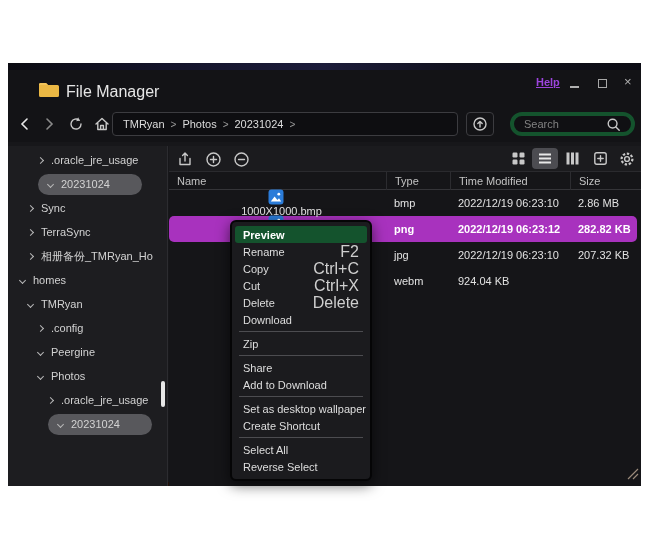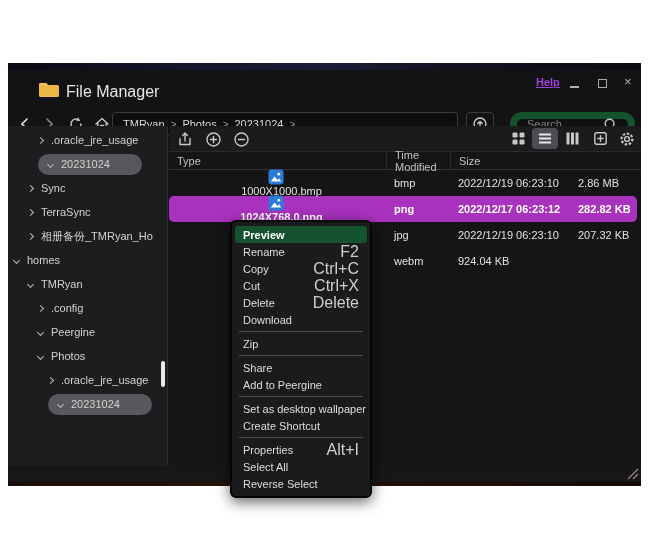--- a/index.html
+++ b/index.html
@@ -25,33 +25,33 @@
 
   
   .navbar { position:absolute; left:0; top:36px; width:100%; height:36px; background:#131316; }
   .nav-ico { position:absolute; top:10px; }
   .crumbbox { position:absolute; left:104px; top:6px; width:346px; height:24px; background:#0e0e11;
     border:1px solid #3c3c40; border-radius:4px; display:flex; align-items:center; padding:0 10px;
     font-size:11px; color:#dcdcdc; white-space:nowrap; overflow:hidden; }
   .crumbbox .sep { color:#9a9a9a; margin:0 6px; font-size:10px; }
   .upbtn { position:absolute; left:458px; top:6px; width:28px; height:24px; border:1px solid #3c3c40;
     border-radius:4px; display:flex; align-items:center; justify-content:center; }
-  .searchbox { position:absolute; left:502px; top:6px; width:125px; height:24px; border:7px solid #14532d;
+  .searchbox { position:absolute; left:502px; top:6px; width:125px; height:24px; border:4px solid #14532d;
     border-radius:12px; display:flex; align-items:center; padding:0 10px; background:#101013; }
   .searchbox .ph { flex:1; font-size:11px; color:#828282; }
 
   
-  .content { position:absolute; left:0; top:56px; width:100%; height:340px; }
+  .content { position:absolute; left:0; top:76px; width:100%; height:340px; }
 
   .sidebar { position:absolute; left:0; top:0; width:160px; height:340px; background:#1d1d20;
     border-right:1px solid #2c2c30; }
   .tree { position:absolute; left:0; top:2px; width:100%; }
   .side-item { height:24px; display:flex; align-items:center; font-size:11px; color:#d2d2d2;
     white-space:nowrap; overflow:hidden; }
-  .lvl0 { padding-left:6px; } .lvl1 { padding-left:20px; } .lvl2 { padding-left:30px; } .lvl3 { padding-left:40px; }
+  .lvl0 { padding-left:12px; } .lvl1 { padding-left:20px; } .lvl2 { padding-left:30px; } .lvl3 { padding-left:40px; }
   .chev { width:5px; height:5px; border-right:1.4px solid #b8b8b8; border-bottom:1.4px solid #b8b8b8;
     display:inline-block; margin-right:8px; flex:none; }
   .chev.right { transform:rotate(-45deg); }
   .chev.down  { transform:rotate(45deg); }
   .pill { display:flex; align-items:center; background:#58585c; border-radius:11px; height:21px;
     padding:0 14px 0 10px; min-width:104px; }
   .side-scroll { position:absolute; right:2px; top:235px; width:4px; height:26px; background:#e8e8e8; border-radius:2px; }
   .side-status { position:absolute; left:0; bottom:0; width:160px; height:25px; border-top:1px solid #3a3a3e;
     display:flex; align-items:center; justify-content:center; font-size:11px; color:#cfcfcf; background:#1d1d20; }
 
@@ -239,20 +239,21 @@
               <rect class="icon-stroke" x="1.8" y="1.8" width="11.4" height="11.4" rx="2"></rect>
               <path class="icon-stroke" d="M7.5 4.8 L7.5 10.2 M4.8 7.5 L10.2 7.5"></path>
             </svg>
             <svg class="tb-ico" style="left:450px;" width="16" height="16" viewBox="0 0 16 16">
               <circle cx="8" cy="8" r="5.4" fill="none" stroke="#c8c8c8" stroke-width="2.2" stroke-dasharray="2.4 1.7"></circle>
               <circle cx="8" cy="8" r="2.4" fill="none" stroke="#c8c8c8" stroke-width="1.4"></circle>
             </svg>
           </div>
 
           <div class="header grid-row">
+            <div class="cell">Name</div>
             <div class="cell">Type</div>
             <div class="cell">Time Modified</div>
             <div class="cell">Size</div>
           </div>
 
           <div class="rows">
             <div class="frow grid-row">
               <div class="namecell">
                 <svg width="16" height="16" viewBox="0 0 16 16">
                   <rect x="0.5" y="0.5" width="15" height="15" rx="3" fill="#2b7cd9"></rect>
@@ -269,21 +270,21 @@
             <div class="frow grid-row selected">
               <div class="namecell">
                 <svg width="16" height="16" viewBox="0 0 16 16">
                   <rect x="0.5" y="0.5" width="15" height="15" rx="3" fill="#2b7cd9"></rect>
                   <circle cx="10.8" cy="5.2" r="1.4" fill="#fff"></circle>
                   <path d="M2.8 12.6 L6.6 7.6 L9.4 11 L11 9.2 L13.2 12.6 Z" fill="#fff"></path>
                 </svg>
                 <span>1024X768.0.png</span>
               </div>
               <div class="cell">png</div>
-              <div class="cell">2022/12/17 06:23:12</div>
+              <div class="cell">2022/12/19 06:23:12</div>
               <div class="cell">282.82 KB</div>
             </div>
 
             <div class="frow grid-row">
               <div class="namecell">
                 <svg width="16" height="16" viewBox="0 0 16 16">
                   <rect x="0.5" y="0.5" width="15" height="15" rx="3" fill="#2b7cd9"></rect>
                   <circle cx="10.8" cy="5.2" r="1.4" fill="#fff"></circle>
                   <path d="M2.8 12.6 L6.6 7.6 L9.4 11 L11 9.2 L13.2 12.6 Z" fill="#fff"></path>
                 </svg>
@@ -334,34 +335,30 @@
         </div>
         <div class="msep"></div>
         <div class="mi">
           <span class="lab">Zip</span>
         </div>
         <div class="msep"></div>
         <div class="mi">
           <span class="lab">Share</span>
         </div>
         <div class="mi">
-          <span class="lab">Add to Peergine</span>
+          <span class="lab">Add to Download</span>
         </div>
         <div class="msep"></div>
         <div class="mi">
           <span class="lab">Set as desktop wallpaper</span>
         </div>
         <div class="mi">
           <span class="lab">Create Shortcut</span>
         </div>
         <div class="msep"></div>
-        <div class="mi">
-          <span class="lab">Properties</span>
-          <span class="sc">Alt+I</span>
-        </div>
         <div class="mi">
           <span class="lab">Select All</span>
         </div>
         <div class="mi">
           <span class="lab">Reverse Select</span>
         </div>
       </div>
 
       <svg class="resize-handle" width="12" height="12" viewBox="0 0 12 12">
         <path d="M11 1 L1 11 M11 6 L6 11" stroke="#9a8a7a" stroke-width="1.2" fill="none"></path>

